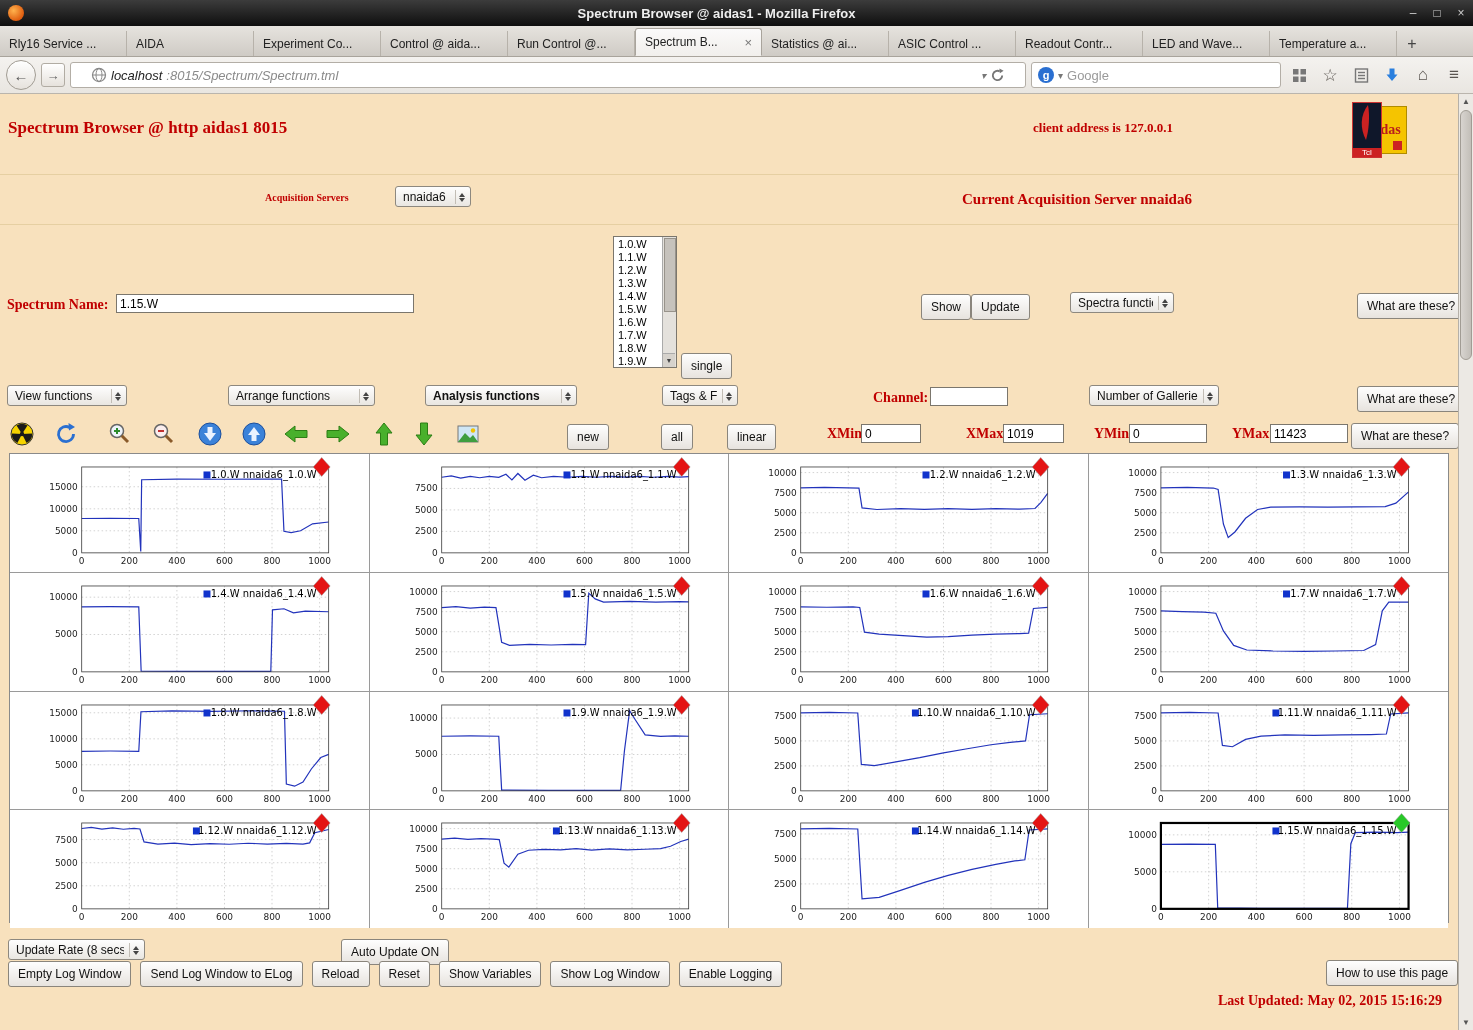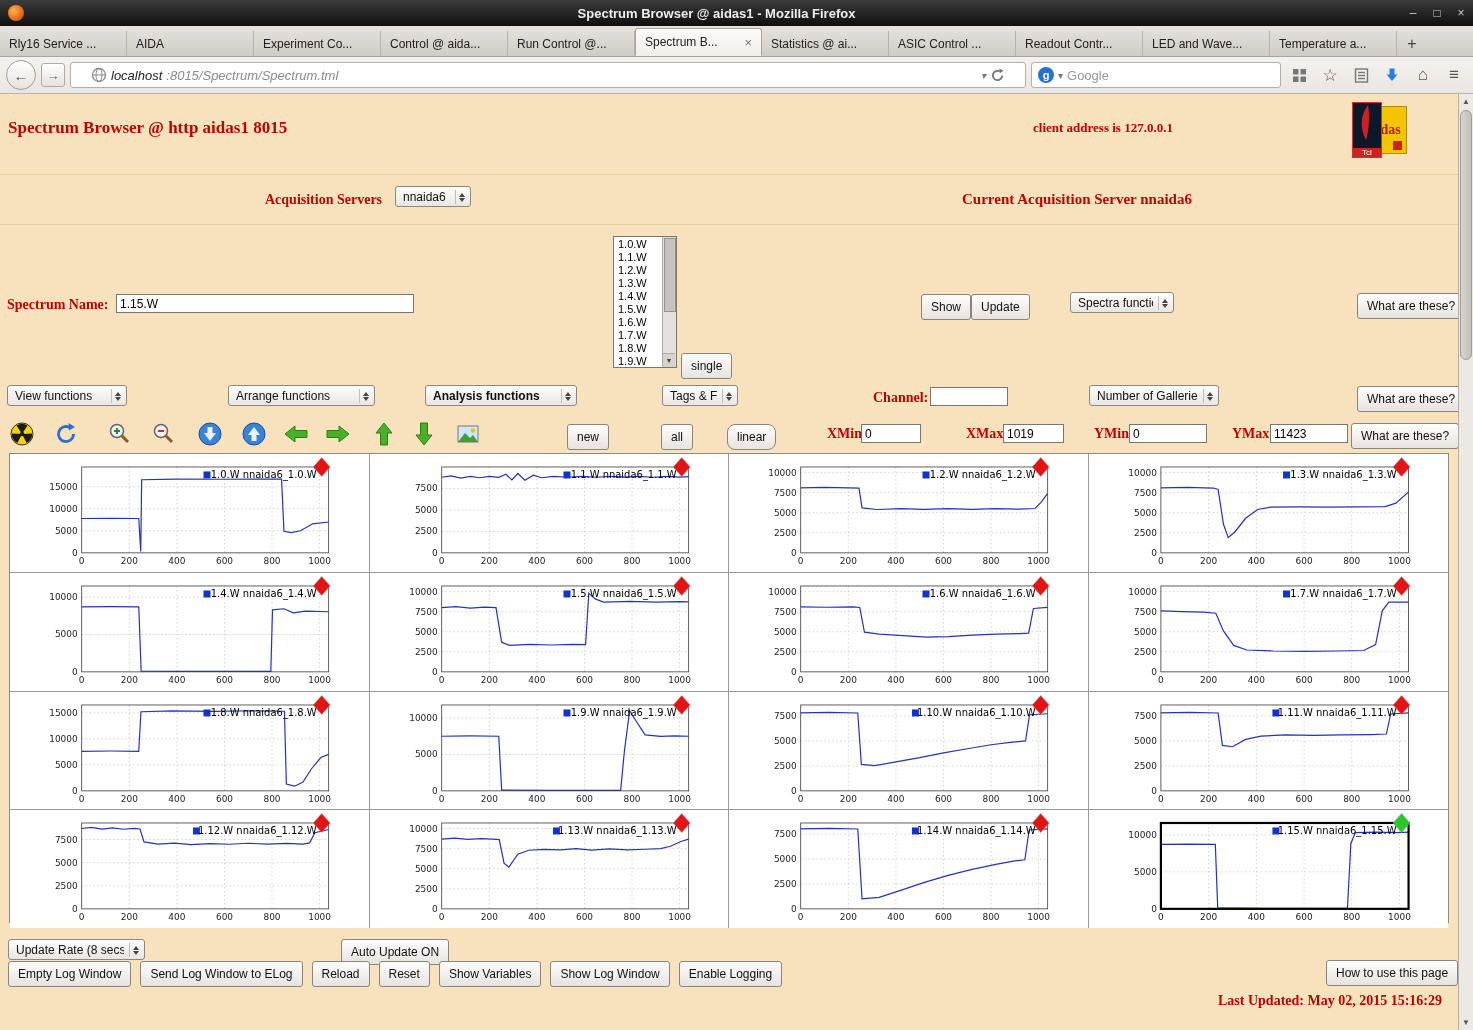--- a/index.html
+++ b/index.html
@@ -34,21 +34,21 @@
   .search-ph{color:#9a9a9a;flex:1;}
   .navicon{width:26px;height:26px;display:flex;align-items:center;justify-content:center;font-size:17px;color:#5a5550;flex:0 0 26px;}
   .navicon.dl{color:#2a7fde;}
 
   
   .content{position:relative;flex:1;}
   .page{position:absolute;left:0;top:0;width:1458px;height:936px;background:#f8e1bd;overflow:hidden;}
   .rtext{position:absolute;color:#c00000;font-family:"Liberation Serif",serif;font-weight:bold;white-space:nowrap;}
   #page-title{left:8px;top:24px;font-size:17px;}
   #client-address{left:1033px;top:26px;font-size:13px;}
-  #acq-label{left:265px;top:98px;font-size:14px;}
+  #acq-label{left:265px;top:98px;font-size:10px;}
   #acq-current{left:962px;top:97px;font-size:15px;}
   #name-label{left:7px;top:203px;font-size:14px;}
   #channel-label{left:873px;top:296px;font-size:14px;}
   #xmin-label{left:827px;top:332px;font-size:14px;}
   #xmax-label{left:966px;top:332px;font-size:14px;}
   #ymin-label{left:1094px;top:332px;font-size:14px;}
   #ymax-label{left:1232px;top:332px;font-size:14px;}
   #last-updated{right:16px;top:899px;font-size:14px;}
   .hline{position:absolute;left:0;width:1458px;border-top:1px solid #e6cfa2;}
   #hline1{top:80px;} #hline2{top:130px;}
@@ -75,21 +75,21 @@
 
   .btn{position:absolute;height:19px;display:flex;align-items:center;justify-content:center;padding:12px 9px;background:linear-gradient(#fefefe,#e7e3de);border:1px solid #8a857c;border-radius:3px;font-size:12px;color:#111;box-sizing:border-box;white-space:nowrap;}
   #single-button{left:681px;top:259px;}
   #show-button{left:921px;top:200px;}
   #update-button{left:971px;top:200px;}
   #what1{left:1357px;top:199px;}
   #what2{left:1357px;top:292px;}
   #what3{left:1351px;top:329px;}
   #new-button{left:567px;top:330px;}
   #all-button{left:661px;top:330px;}
-  #linear-button{left:727px;top:330px;border-radius:8px;}
+  #linear-button{left:727px;top:330px;}
   #auto-update-button{left:341px;top:845px;height:20px;}
   #howto-button{left:1326px;top:866px;}
   #log-buttons{position:absolute;left:8px;top:867px;display:flex;gap:9px;}
   #log-buttons .btn{position:static;}
 
   .tin{position:absolute;height:17px;border:1px solid #7b766d;background:#fff;font-size:12px;padding:0 3px;font-family:"Liberation Sans",sans-serif;}
   #name-input{left:116px;top:200px;width:290px;}
   #channel-input{left:930px;top:293px;width:70px;}
   #xmin-input{left:861px;top:330px;width:52px;}
   #xmax-input{left:1003px;top:330px;width:53px;}

